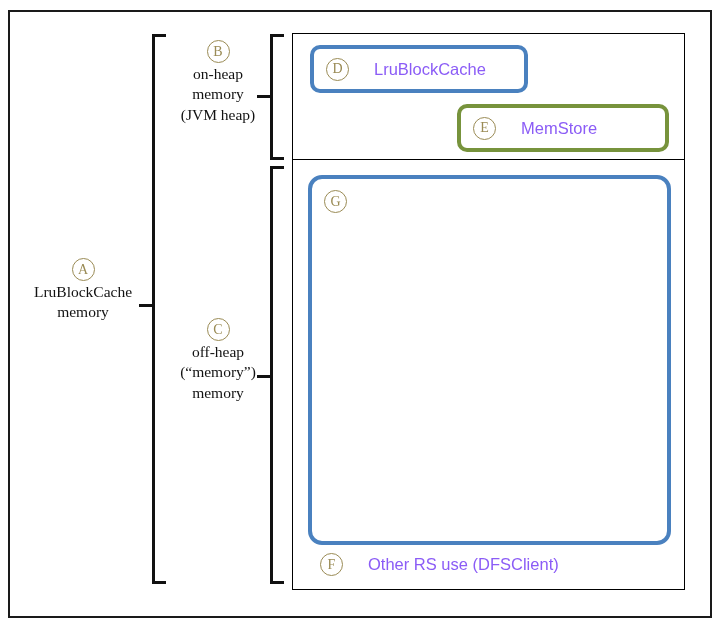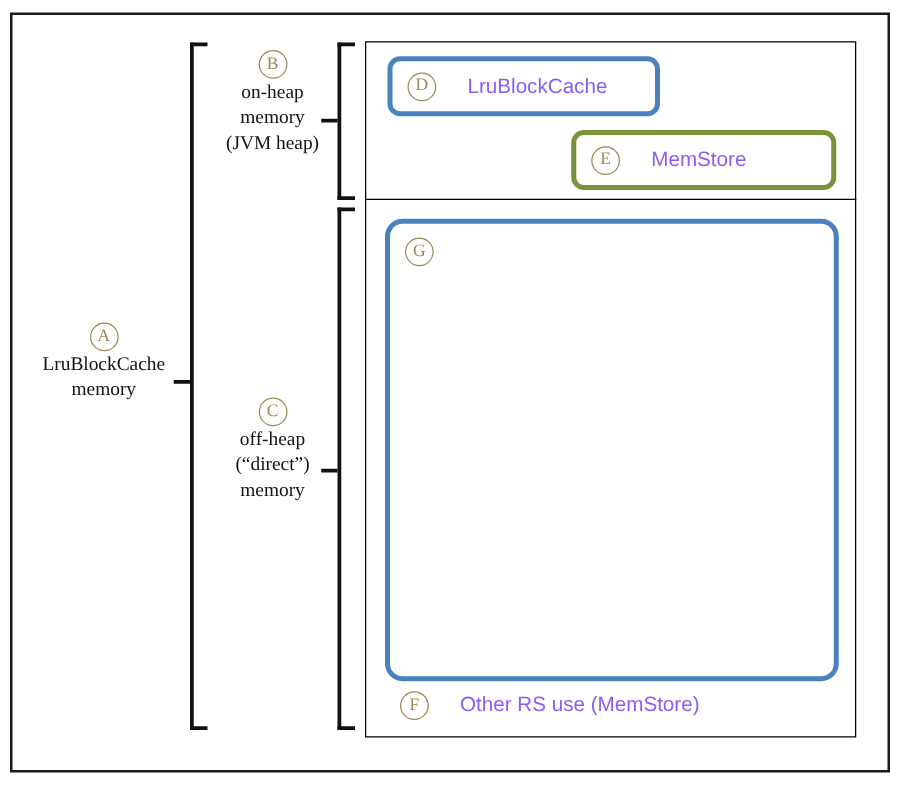--- a/index.html
+++ b/index.html
@@ -195,40 +195,40 @@
   </div>
 
   <div class="comp-box blue box-bucket">
     <div class="inner-row">
       <span class="marker">G</span>
     </div>
   </div>
 
   <div class="row-other">
     <span class="marker">F</span>
-    <span class="comp-label">Other RS use (MemStore)</span>
+    <span class="comp-label">Other RS use (DFSClient)</span>
   </div>
 
   <div class="side-label label-a">
     <span class="marker standalone">A</span>
     <span class="txt">LruBlockCache</span>
     <span class="txt">memory</span>
   </div>
 
   <div class="side-label label-b">
     <span class="marker standalone">B</span>
     <span class="txt">on-heap</span>
     <span class="txt">memory</span>
     <span class="txt">(JVM heap)</span>
   </div>
 
   <div class="side-label label-c">
     <span class="marker standalone">C</span>
     <span class="txt">off-heap</span>
-    <span class="txt">(“direct”)</span>
+    <span class="txt">(“memory”)</span>
     <span class="txt">memory</span>
   </div>
 
   <div class="brace right-open brace-a">
     <div class="spine"></div>
     <div class="arm top"></div>
     <div class="arm bot"></div>
     <div class="tip"></div>
   </div>
 

